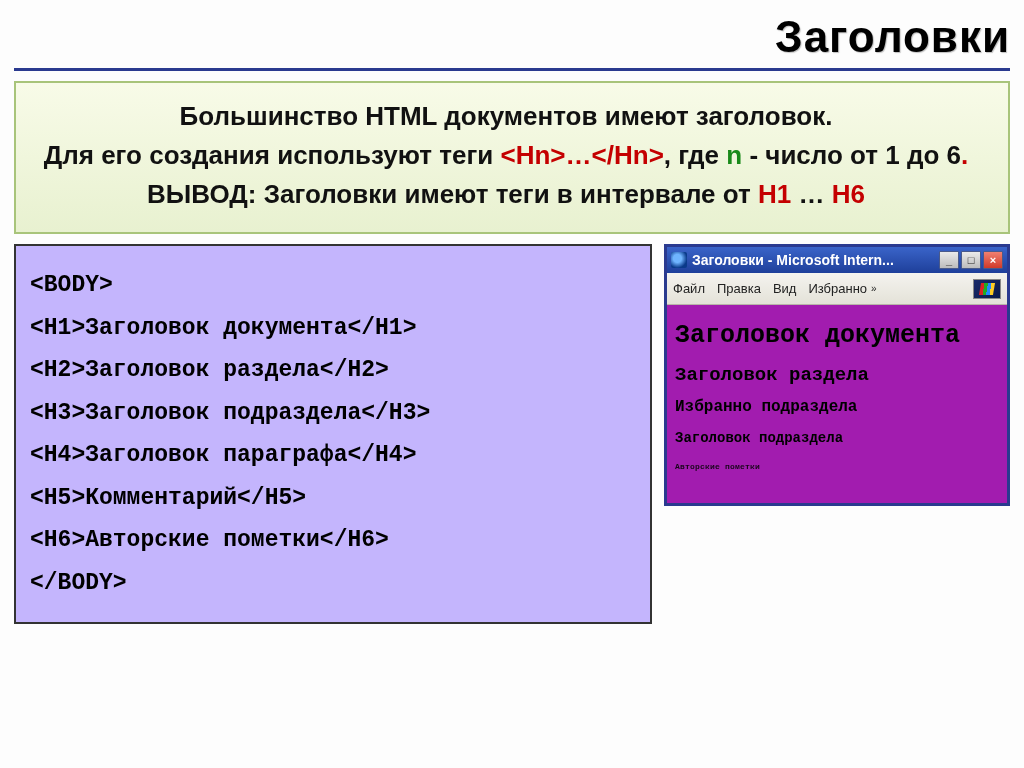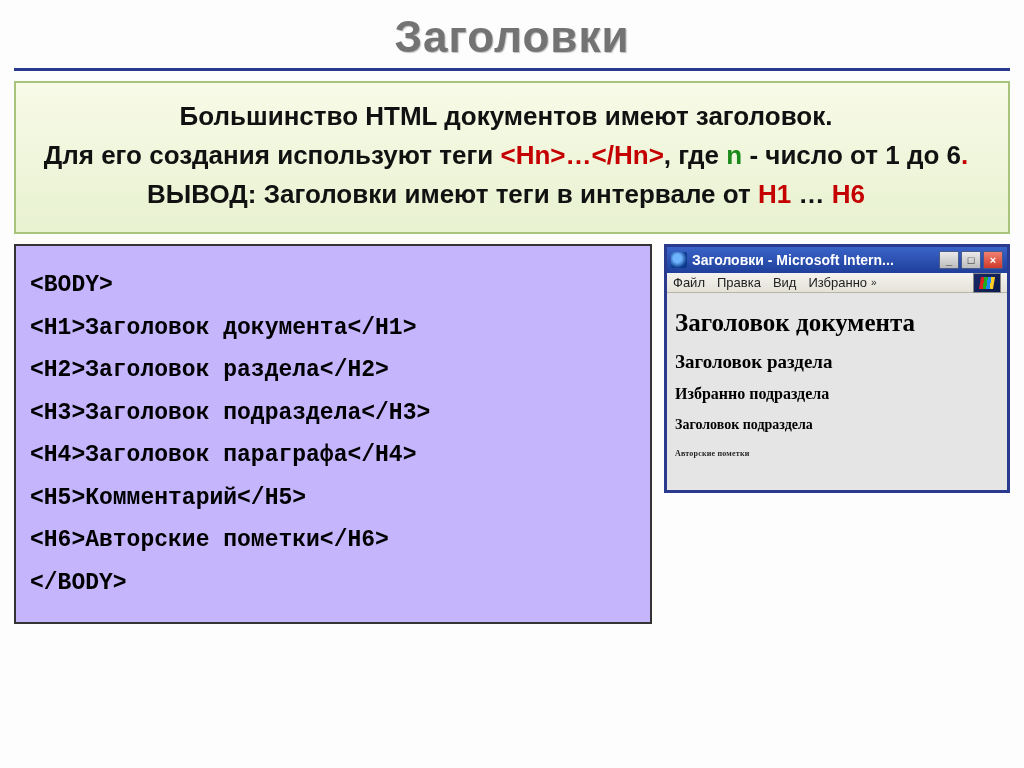--- a/index.html
+++ b/index.html
@@ -5,24 +5,24 @@
   * { box-sizing: border-box; margin: 0; padding: 0; }
   body {
     width: 1024px;
     height: 768px;
     background: #fdfdfd;
     font-family: Arial, sans-serif;
     padding: 12px 14px;
     position: relative;
   }
   .title {
-    text-align: center;
+    text-align: right;
     font-size: 44px;
     font-weight: bold;
-    color: #737373;
+    color: #000000;
     text-shadow: 1px 1px 1px rgba(150,150,150,0.6);
     margin-bottom: 6px;
     letter-spacing: 1px;
   }
   .hr-top {
     border: none;
     border-top: 3px solid #2a3a8f;
     margin-bottom: 10px;
   }
   .info-box {
@@ -92,40 +92,40 @@
   .win-btn.cls { background: linear-gradient(to bottom,#f08070,#d03a2a); color:#fff; }
   .ie-menubar {
     background: linear-gradient(to bottom,#f4f3ef,#e4e2d8);
     border-bottom: 1px solid #b8b5a8;
     padding: 3px 6px;
     font-size: 13px;
     color: #222;
     display: flex;
     align-items: center;
     gap: 12px;
-    height: 20px;
+    height: 32px;
   }
   .ie-menubar .chev { font-size: 10px; margin-left:-8px; letter-spacing:-2px; }
   .ie-logobox {
     margin-left: auto;
     width: 28px; height: 20px;
     background: linear-gradient(135deg,#1a2a6a,#0a1a4a);
     display:flex; align-items:center; justify-content:center;
     border:1px solid #888;
   }
   .ie-logobox .flag {
     width: 14px; height: 12px;
     background:
       linear-gradient(to right,#d22 0 25%, #2a2 25% 50%, #28f 50% 75%, #fc2 75% 100%);
     transform: skewX(-10deg);
   }
   .ie-content {
-    background: #e5e5e5;
+    background: #a21caf;
     padding: 10px 0 28px 8px;
-    font-family: Liberation Serif, serif;
+    font-family: Liberation Mono, monospace;
     color: #000;
   }
   .ie-content .h1 { font-size: 25px; font-weight: bold; margin: 6px 0 14px 0; }
   .ie-content .h2 { font-size: 19px; font-weight: bold; margin: 10px 0; }
   .ie-content .h3 { font-size: 16px; font-weight: bold; margin: 12px 0; }
   .ie-content .h4 { font-size: 14px; font-weight: bold; margin: 14px 0; }
   .ie-content .h5 { font-size: 12px; font-weight: bold; margin: 16px 0 14px; }
   .ie-content .h6 { font-size: 8px; font-weight: bold; margin: 16px 0 4px; letter-spacing:0.2px; opacity:0.85;}
 </style>
 </head>

